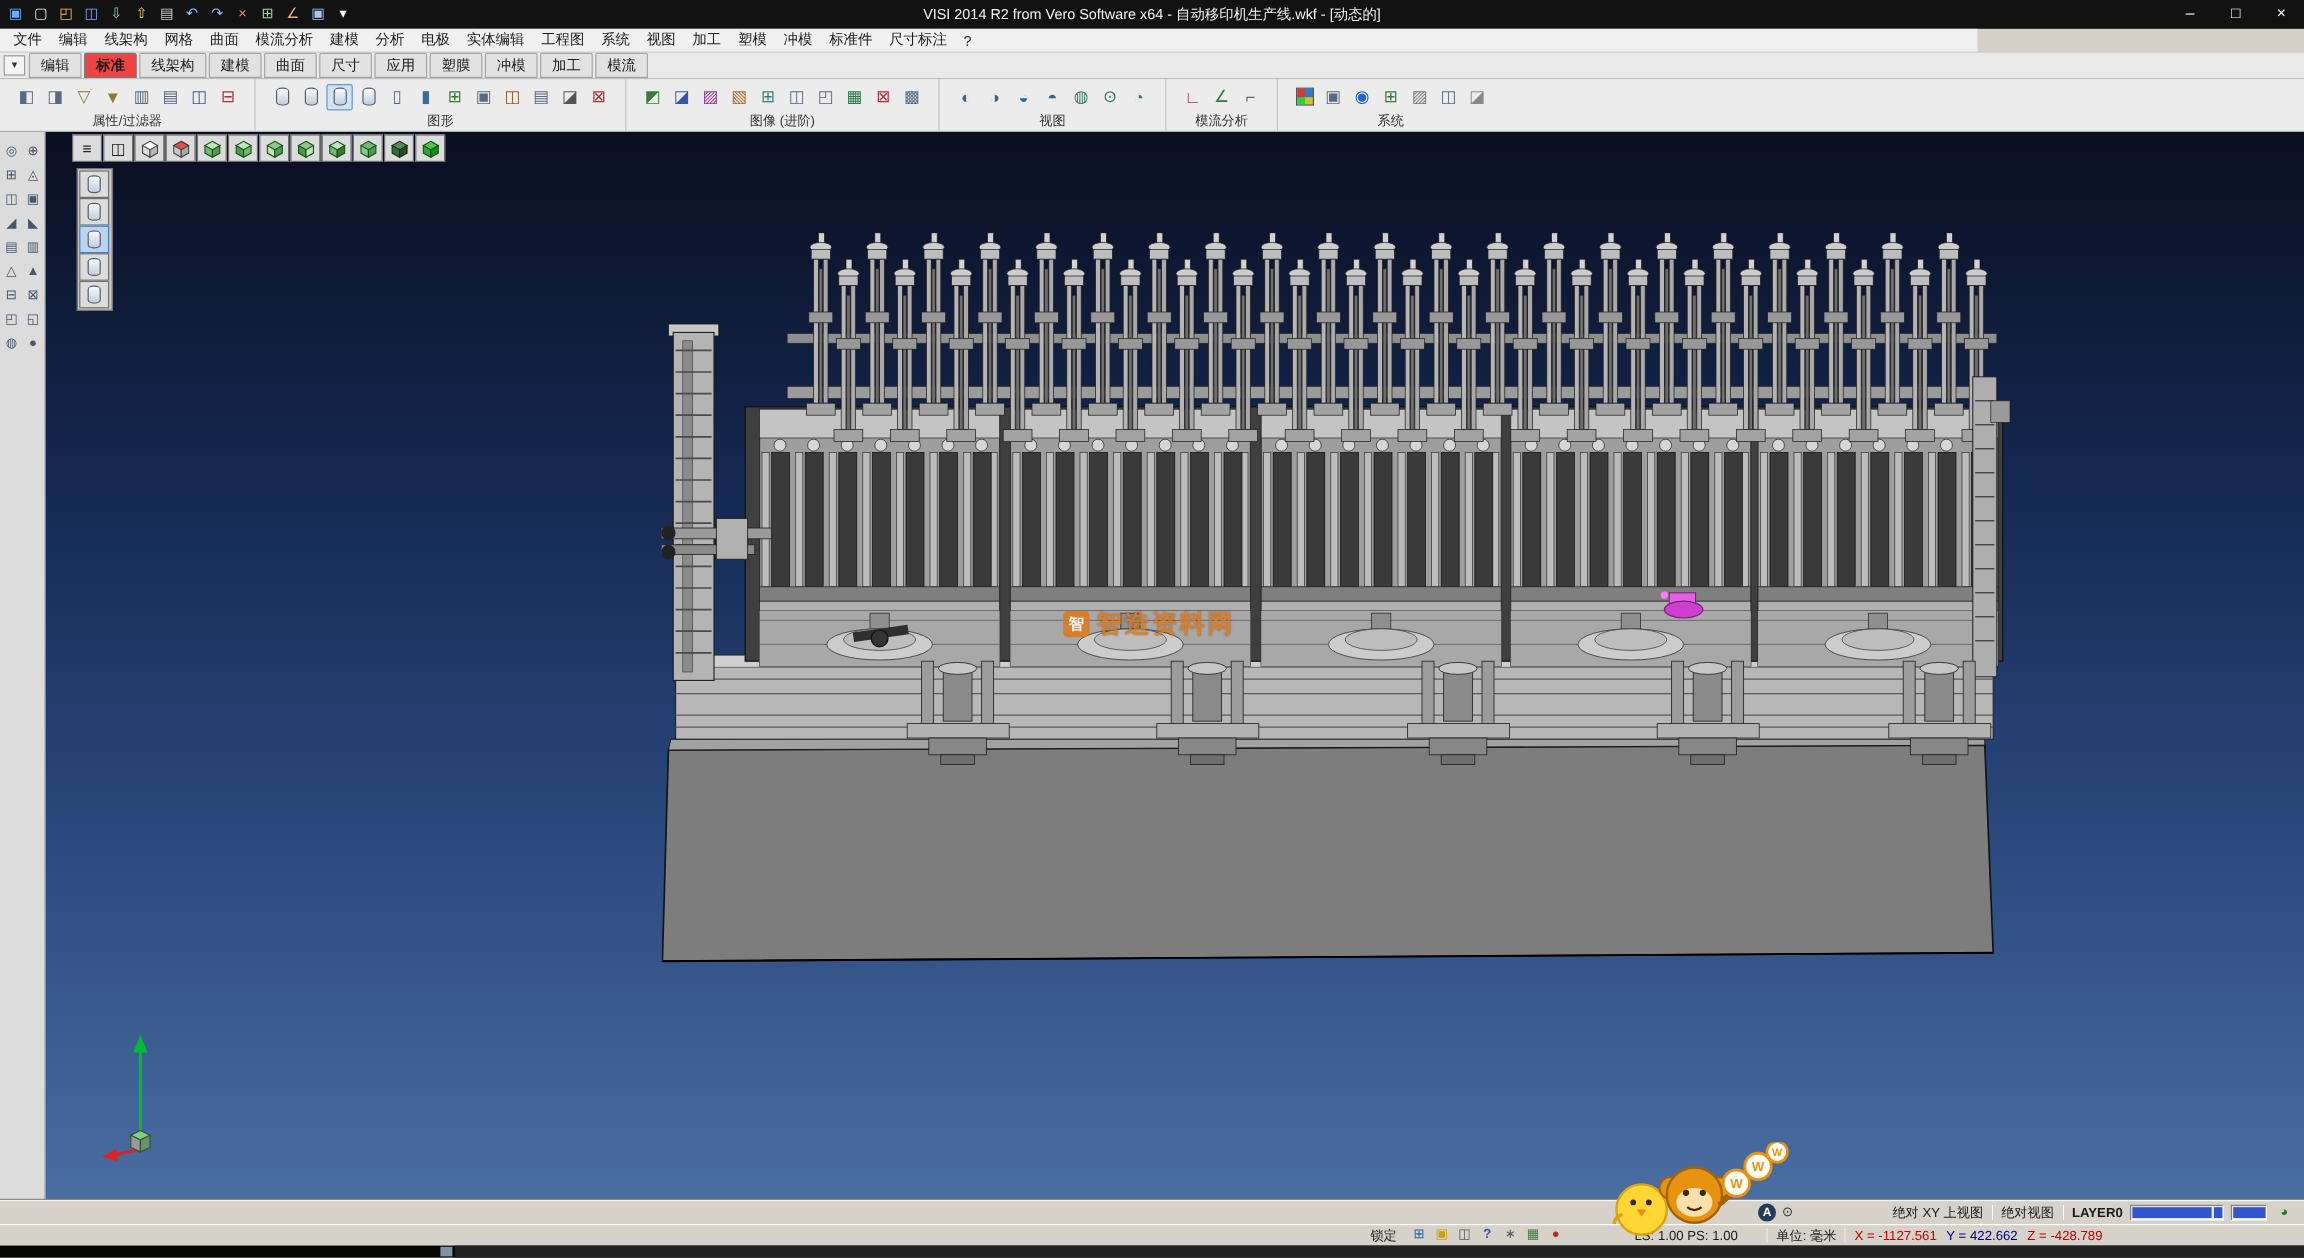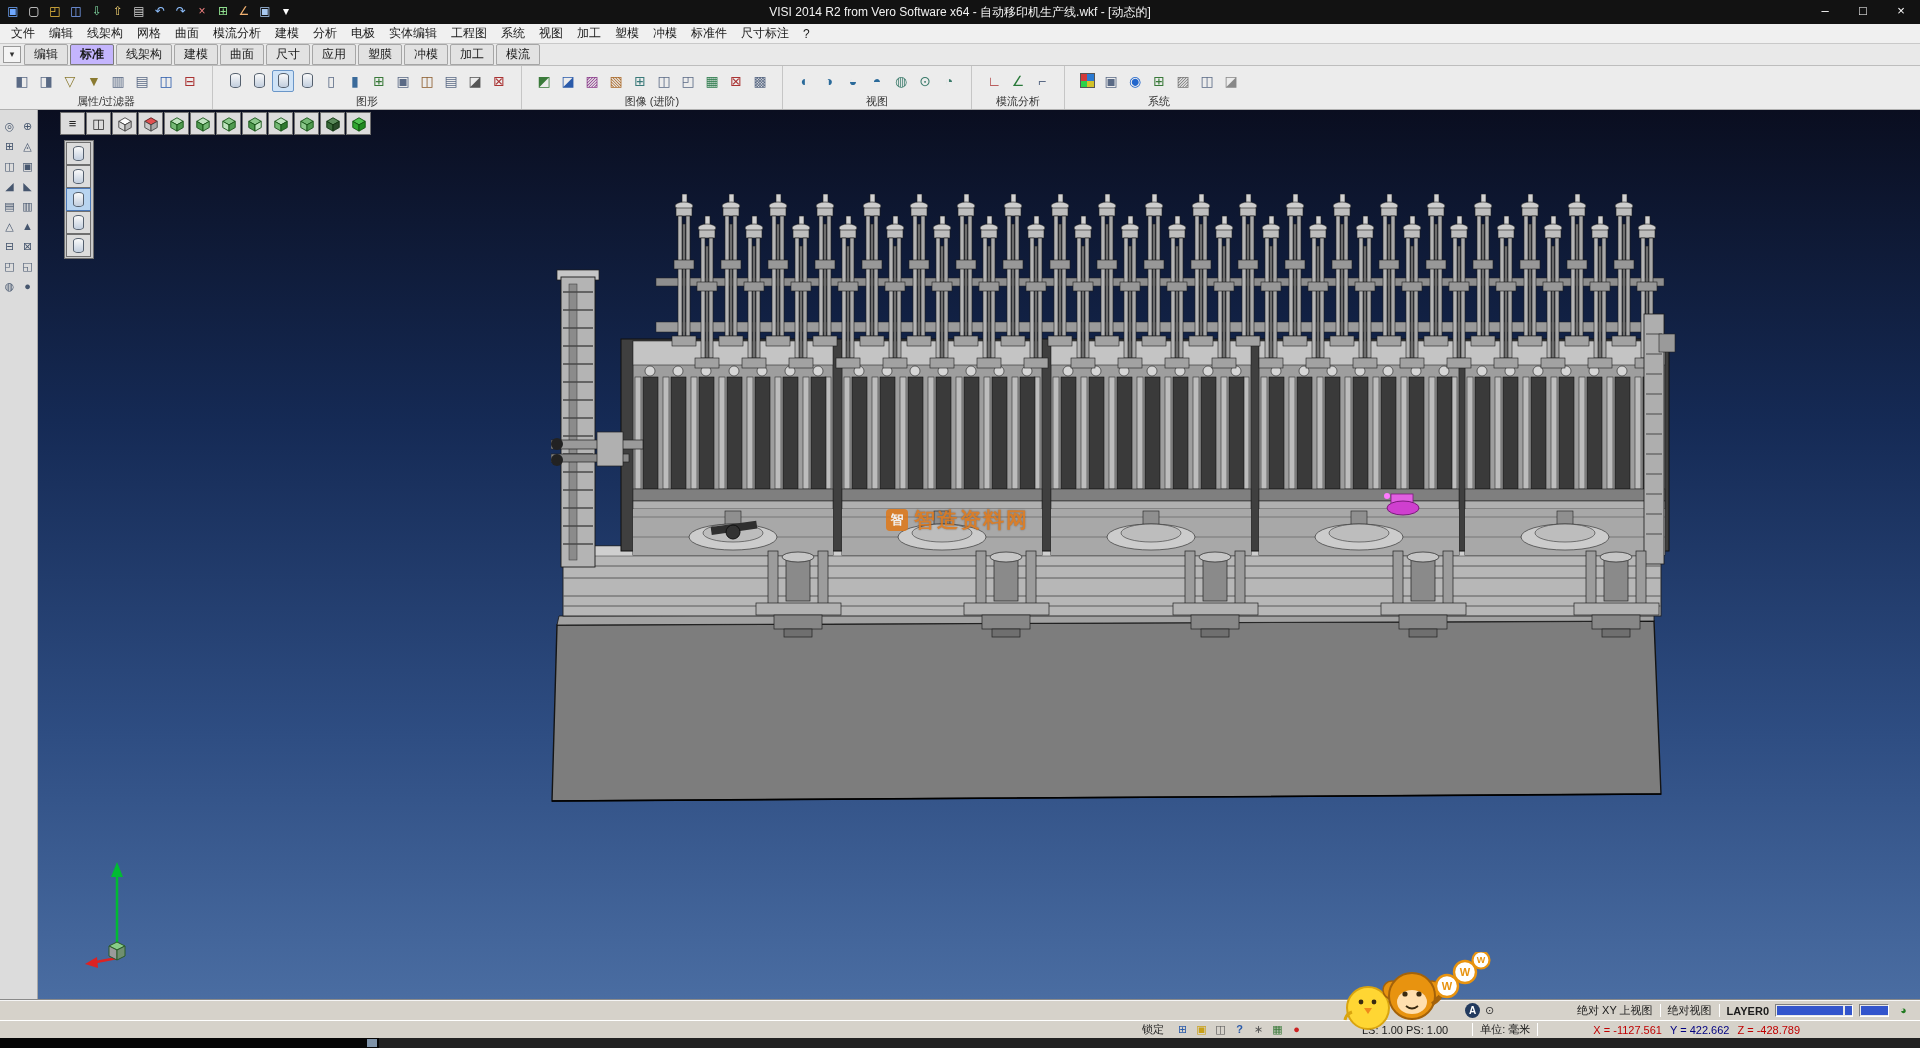--- a/index.html
+++ b/index.html
@@ -7,28 +7,28 @@
 
   
   #titlebar { position:absolute; left:0; top:0; width:1920px; height:24px; background:#121212; color:#fff; }
   #qat { position:absolute; left:4px; top:2px; display:flex; align-items:center; gap:3px; }
   .qicon { width:18px; height:18px; font-size:12px; line-height:18px; text-align:center; border-radius:2px; }
   #title-text { position:absolute; left:0; top:0; width:100%; height:24px; line-height:24px; text-align:center; font-size:12px; color:#f2f2f2; pointer-events:none; }
   #wcontrols { position:absolute; right:0; top:0; display:flex; }
   .wbtn { width:38px; height:24px; line-height:22px; text-align:center; font-size:13px; color:#fff; }
 
   
-  #menubar { position:absolute; left:0; top:24px; width:1920px; height:20px; background:#f0f0f0; border-bottom:1px solid #c9c9c9; display:flex; align-items:center; padding-left:4px; }
+  #menubar { position:absolute; left:0; top:24px; width:1648px; height:20px; background:#f0f0f0; border-bottom:1px solid #c9c9c9; display:flex; align-items:center; padding-left:4px; }
   .menu-item { font-size:12px; color:#1a1a1a; padding:2px 7px; white-space:nowrap; }
 
   
   #tabbar { position:absolute; left:0; top:44px; width:1920px; height:22px; background:#e9e9e9; border-bottom:1px solid #bdbdbd; display:flex; align-items:center; padding-left:3px; }
   .tabdrop { width:18px; height:17px; border:1px solid #9a9a9a; background:#f4f4f4; font-size:9px; line-height:15px; text-align:center; color:#333; margin-right:3px; }
   .tab { font-size:12px; color:#1a1a1a; border:1px solid #a6a6a6; background:#e2e2e2; padding:1px 9px; margin-right:2px; border-radius:2px 2px 0 0; }
-  .tab.active { background:#c4b5fd; border-color:#7a7a7a; font-weight:bold; }
+  .tab.active { background:#ef4444; border-color:#7a7a7a; font-weight:bold; }
 
   
   #ribbon { position:absolute; left:0; top:66px; width:1920px; height:44px; background:#ececec; border-bottom:1px solid #b0b0b0; display:flex; }
   .rgroup { display:flex; flex-direction:column; align-items:center; padding:1px 10px 0 10px; }
   .rgroup + .rgroup { border-left:1px solid #c6c6c6; }
   .ricons { display:flex; align-items:center; height:27px; }
   .ric { display:inline-flex; align-items:center; justify-content:center; width:22px; height:22px; margin:0 1px; font-size:14px; border:1px solid transparent; border-radius:2px; color:#4a5a72; }
   .ric.active { background:#cfe3f7; border-color:#6a96c8; }
   .rlabel { font-size:11px; color:#333; line-height:14px; }
   .cyl { display:inline-block; width:11px; height:15px; background:linear-gradient(180deg,#fafafa,#c2cede); border:1px solid #55606e; border-radius:5px / 3px; }
@@ -514,21 +514,21 @@
   <span class="sic" style="color:#c8a018;">▣</span>
   <span class="sic" style="color:#555;">◫</span>
   <span class="sic" style="color:#2a5aaa; font-weight:bold;">?</span>
   <span class="sic" style="color:#555;">∗</span>
   <span class="sic" style="color:#3a7a3a;">▦</span>
   <span class="sic" style="color:#cc2222;">●</span>
   <span style="margin-left:56px;">LS: 1.00 PS: 1.00</span>
   <span class="vsep" style="margin-left:24px;"></span>
   <span>单位: 毫米</span>
   <span class="vsep"></span>
-  <span style="color:#c00000;margin-left:48px;">X = -1127.561</span>
+  <span style="color:#c00000;">X = -1127.561</span>
   <span style="color:#000080; margin-left:8px;">Y = 422.662</span>
   <span style="color:#c00000; margin-left:8px; margin-right:10px;">Z = -428.789</span>
 </div>
 
 <div id="bottomstrip">
   <div id="bs-notch"></div>
   <div id="bs-rest"></div>
 </div>
 
 <svg id="mascot" width="152" height="86" viewBox="0 0 152 86">

